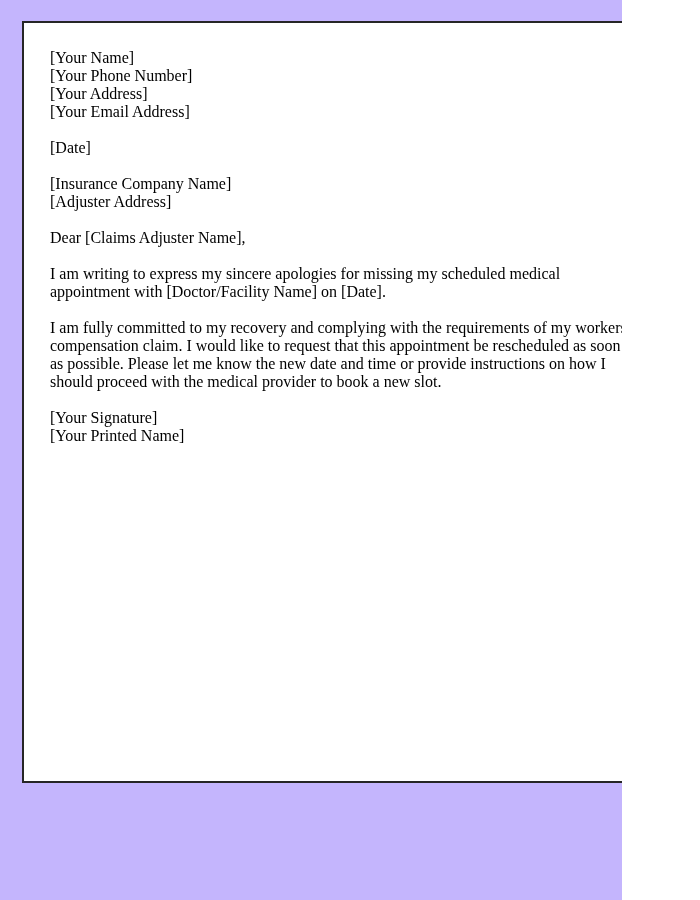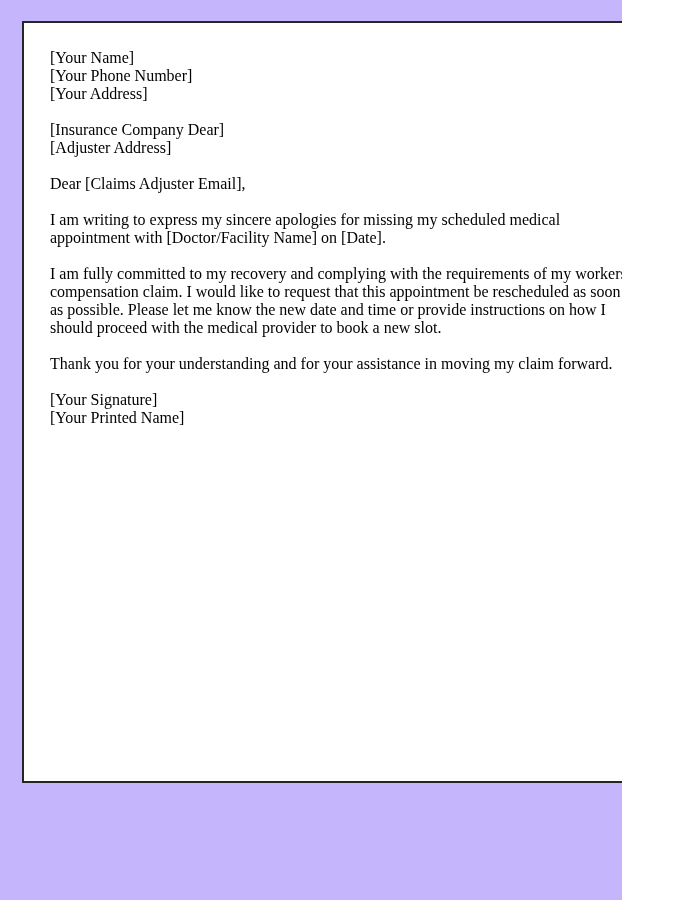--- a/index.html
+++ b/index.html
@@ -44,34 +44,37 @@
 </head>
 <body>
 
 <div class="canvas">
   <div class="letter-page">
 
     <div class="block">
       <div class="line">[Your Name]</div>
       <div class="line">[Your Phone Number]</div>
       <div class="line">[Your Address]</div>
+      <div class="line">[Your Email Address]</div>
     </div>
 
+    <div class="block">
+      <div class="line">[Date]</div>
+    </div>
 
     <div class="block">
-      <div class="line">[Insurance Company Dear]</div>
+      <div class="line">[Insurance Company Name]</div>
       <div class="line">[Adjuster Address]</div>
     </div>
 
 
-    <div class="para">Dear [Claims Adjuster Email],</div>
+    <div class="para">Dear [Claims Adjuster Name],</div>
 
     <div class="para">I am writing to express my sincere apologies for missing my scheduled medical appointment with [Doctor/Facility Name] on [Date].</div>
     <div class="para">I am fully committed to my recovery and complying with the requirements of my workers' compensation claim. I would like to request that this appointment be rescheduled as soon as possible. Please let me know the new date and time or provide instructions on how I should proceed with the medical provider to book a new slot.</div>
-    <div class="para">Thank you for your understanding and for your assistance in moving my claim forward.</div>
 
 
     <div class="block">
       <div class="line">[Your Signature]</div>
       <div class="line">[Your Printed Name]</div>
     </div>
 
   </div>
 </div>
 

